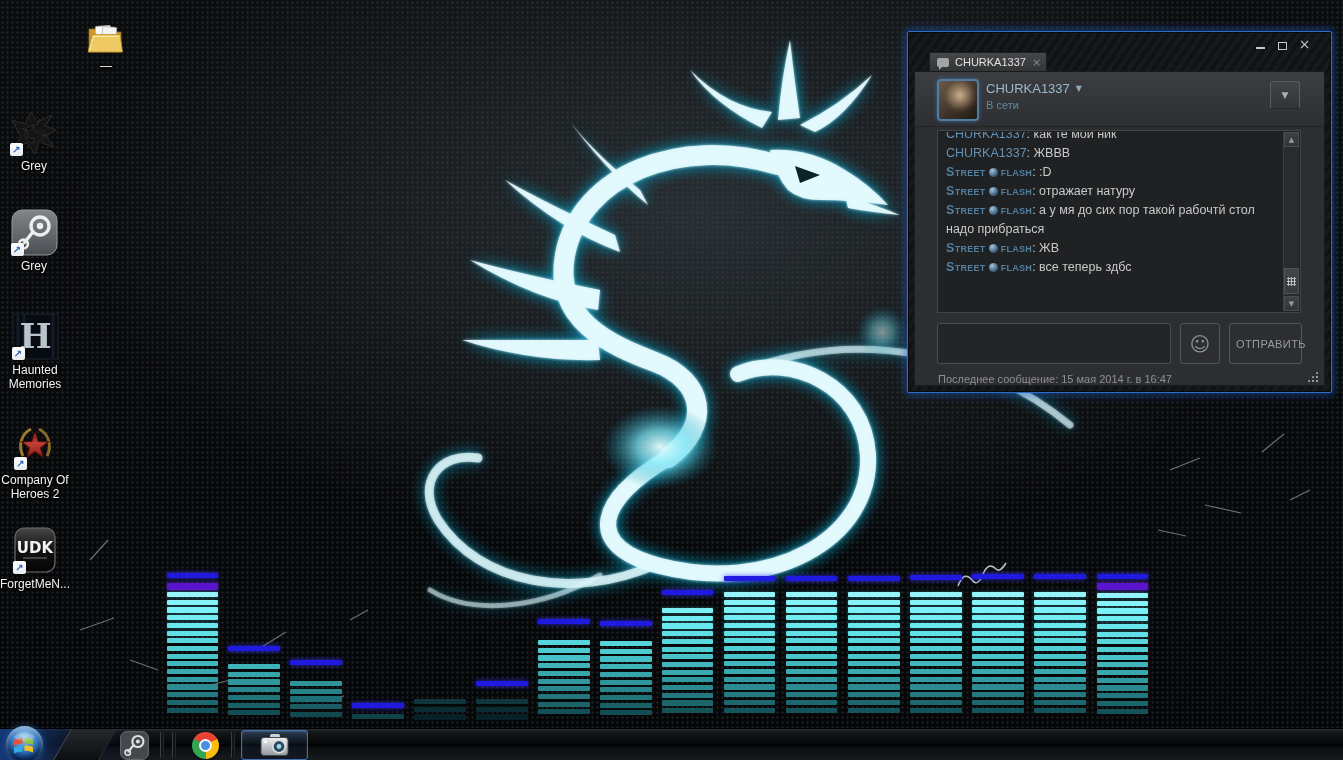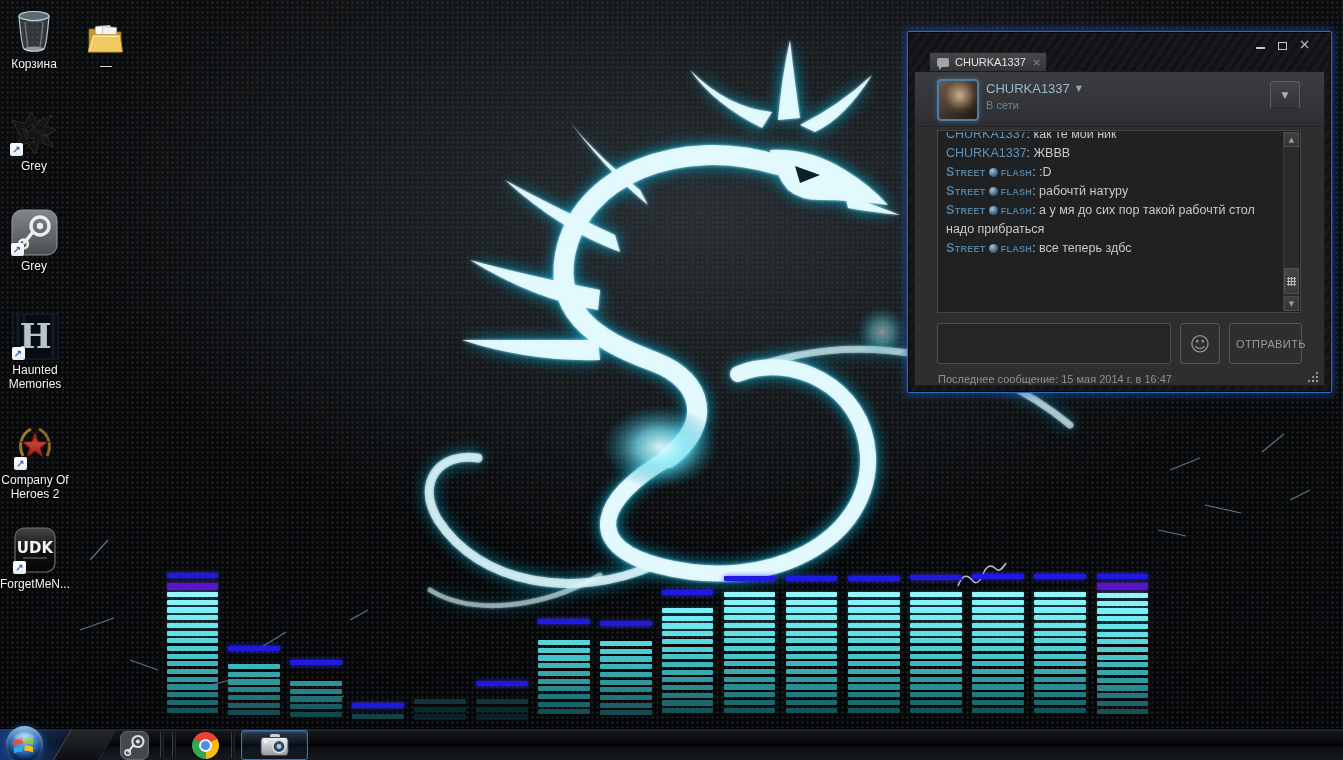--- a/index.html
+++ b/index.html
@@ -354,33 +354,20 @@
       <div class="eqseg" style="left: 1097px; top: 654.6px; width: 51px; height: 5.2px; background: rgb(71, 194, 200);"></div>
       <div class="eqseg" style="left: 1097px; top: 662.3px; width: 51px; height: 5.2px; background: rgb(64, 182, 188);"></div>
       <div class="eqseg" style="left: 1097px; top: 670px; width: 51px; height: 5.2px; background: rgb(56, 168, 174);"></div>
       <div class="eqseg" style="left: 1097px; top: 677.7px; width: 51px; height: 5.2px; background: rgb(49, 153, 159);"></div>
       <div class="eqseg" style="left: 1097px; top: 685.4px; width: 51px; height: 5.2px; background: rgb(42, 137, 143);"></div>
       <div class="eqseg" style="left: 1097px; top: 693.1px; width: 51px; height: 5.2px; background: rgb(34, 120, 126);"></div>
       <div class="eqseg" style="left: 1097px; top: 700.8px; width: 51px; height: 5.2px; background: rgb(27, 101, 107);"></div>
       <div class="eqseg" style="left: 1097px; top: 708.5px; width: 51px; height: 5.2px; background: rgb(21, 82, 88);"></div>
     </div>
 
-  <div class="dicon" style="left:2px;top:6px;width:64px">
-    <div class="art">
-      <svg width="40" height="46" viewBox="0 0 40 46">
-        <path d="M5,8 C6,20 8,38 10,41 C14,44 26,44 30,41 C32,38 34,20 35,8" fill="rgba(150,170,182,.28)" stroke="#b9c4cb" stroke-width="1.2"></path>
-        <path d="M12,11 L18,6 L24,11 L30,7 L28,14 L15,14 Z" fill="#3f77b8" opacity=".9"></path>
-        <path d="M14,9 L20,12 L26,9" stroke="#7eaede" stroke-width="1.5" fill="none"></path>
-        <ellipse cx="20" cy="8" rx="15" ry="4.5" fill="#5a6a72" stroke="#c8d2d8" stroke-width="1.2"></ellipse>
-        <ellipse cx="20" cy="41" rx="10" ry="2.6" fill="#dde6ec" opacity=".55"></ellipse>
-        <path d="M11,14 C12,24 13,34 14,39 M29,14 C28,24 27,34 26,39" stroke="rgba(255,255,255,.3)" stroke-width="1.5" fill="none"></path>
-      </svg>
-    </div>
-    <div class="dlabel">Корзина</div>
-  </div>
 
   <div class="dicon" style="left:74px;top:8px;width:64px">
     <div class="art">
       <svg width="36" height="32" viewBox="0 0 36 32">
         <path d="M1,5 L12,5 L15,8 L33,8 L33,28 L1,28 Z" fill="#c89a2e" stroke="#8f6d1c" stroke-width=".8"></path>
         <rect x="8" y="2" width="15" height="20" rx="1" transform="rotate(-4 15 12)" fill="#fbfbfb" stroke="#b4b6b8" stroke-width=".8"></rect>
         <rect x="14" y="3" width="14" height="20" rx="1" transform="rotate(4 21 13)" fill="#f2f3f4" stroke="#b4b6b8" stroke-width=".8"></rect>
         <path d="M0,28 L4,12 Q4.4,10.5 6,10.5 L32,10.5 L34.5,28 Z" fill="#efca63" stroke="#b98f28" stroke-width=".8"></path>
         <path d="M1.5,27 L5.2,12.5 L31,12.5" fill="none" stroke="#fce9a8" stroke-width="1"></path>
       </svg>
@@ -506,22 +493,23 @@
         <div class="ustatus">В сети</div>
         <button class="ddbtn">
           <span class="glyph">▼</span>
         </button>
       </div>
       <div class="history">
         <div class="messages">
             <div class="msg clip"><span class="nick ch">CHURKA1337</span><span class="mtext">: как те мой ник</span></div>
             <div class="msg"><span class="nick ch">CHURKA1337</span><span class="mtext">: ЖВВВ</span></div>
             <div class="msg"><span class="nick sf"><span class="sc">Street</span><span class="sfdot"></span><span class="sc">flash</span></span><span class="mtext">: :D</span></div>
-            <div class="msg"><span class="nick sf"><span class="sc">Street</span><span class="sfdot"></span><span class="sc">flash</span></span><span class="mtext">: рабочтй натуру</span></div>
+            <div class="msg"><span class="nick sf"><span class="sc">Street</span><span class="sfdot"></span><span class="sc">flash</span></span><span class="mtext">: отражает натуру</span></div>
             <div class="msg"><span class="nick sf"><span class="sc">Street</span><span class="sfdot"></span><span class="sc">flash</span></span><span class="mtext">: а у мя до сих пор такой рабочтй стол надо прибраться</span></div>
+            <div class="msg"><span class="nick sf"><span class="sc">Street</span><span class="sfdot"></span><span class="sc">flash</span></span><span class="mtext">: ЖВ</span></div>
             <div class="msg"><span class="nick sf"><span class="sc">Street</span><span class="sfdot"></span><span class="sc">flash</span></span><span class="mtext">: все теперь здбс</span></div>
           </div>
         <div class="sbar">
           <div class="sbtn top glyph">▲</div>
           <div class="sthumb">
               <span class="grip"></span>
             </div>
           <div class="sbtn bot glyph">▼</div>
         </div>
       </div>

